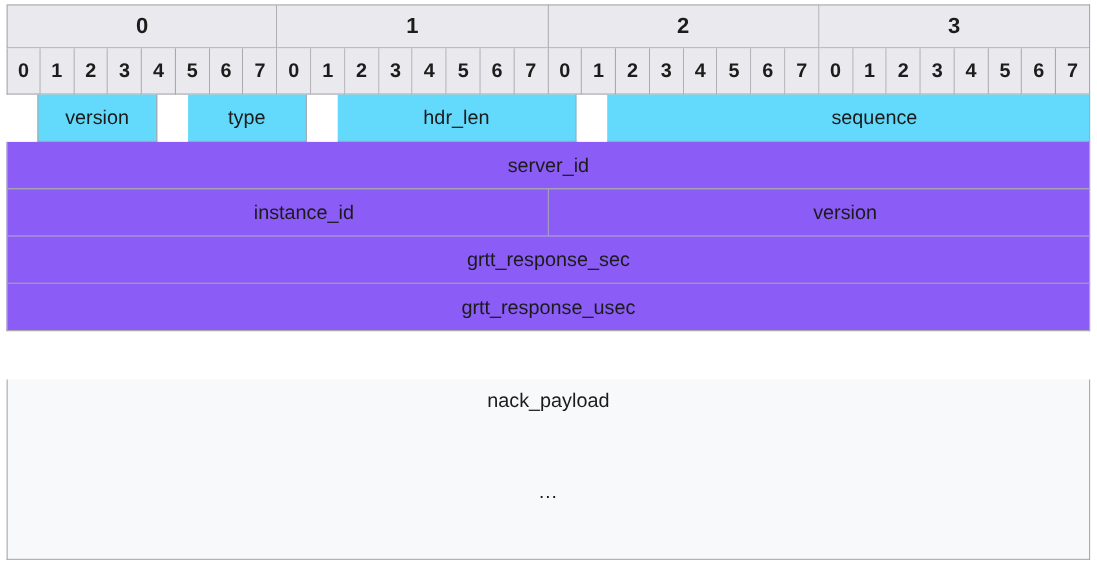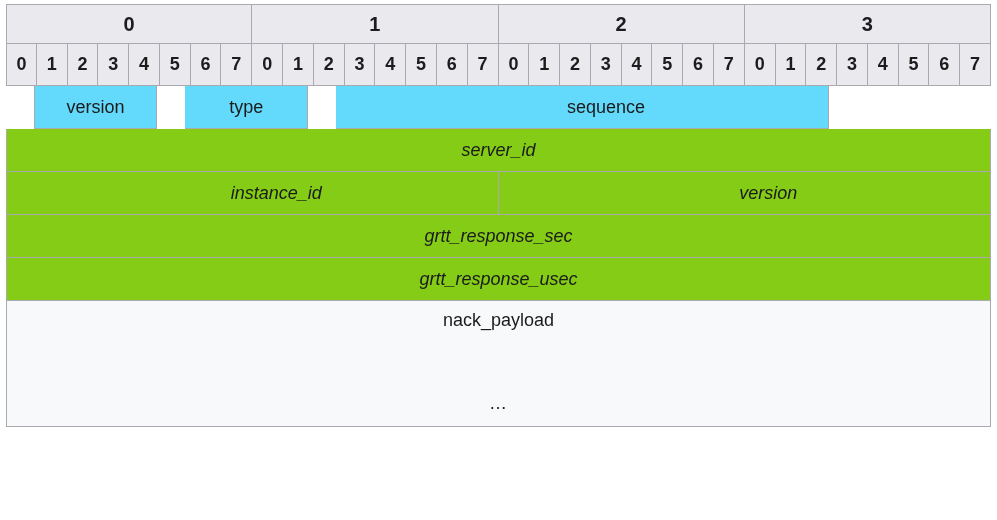--- a/index.html
+++ b/index.html
@@ -72,29 +72,30 @@
 
   
   .field-row .cell {
     height: 43px;
     font-size: 18px;
     font-weight: normal;
     color: #1b1b1b;
   }
 
   .field-row.tall .cell {
-    height: 126px;
+    height: 164px;
     align-items: flex-start;
     padding-top: 9px;
     justify-content: center;
     position: relative;
+    margin-top: 44px;
   }
 
   .fill-dark   { background: #63d9fb; margin-left: 28px; }
-  .fill-light  { background: #84cc16; font-style: italic; }
+  .fill-light  { background: #8b5cf6; }
   .fill-pink   { background: #fdcccd; }
   .fill-plain  { background: #f8f9fb; }
 
   .w4   { width: 12.5%;  }
   .w8   { width: 25%;    }
   .w16  { width: 50%; padding-left: 48px;    }
   .w32  { width: 100%;   }
 
   
   .payload-inner {
@@ -162,20 +163,21 @@
     <div class="cell">3</div>
     <div class="cell">4</div>
     <div class="cell">5</div>
     <div class="cell">6</div>
     <div class="cell">7</div>
   </div>
 
   <div class="row field-row">
     <div class="cell fill-dark w4">version</div>
     <div class="cell fill-dark w4">type</div>
+    <div class="cell fill-dark w8">hdr_len</div>
     <div class="cell fill-dark w16">sequence</div>
   </div>
 
 
   <div class="row field-row">
     <div class="cell fill-light w32">server_id</div>
   </div>
 
   <div class="row field-row">
     <div class="cell fill-light w16">instance_id</div>

